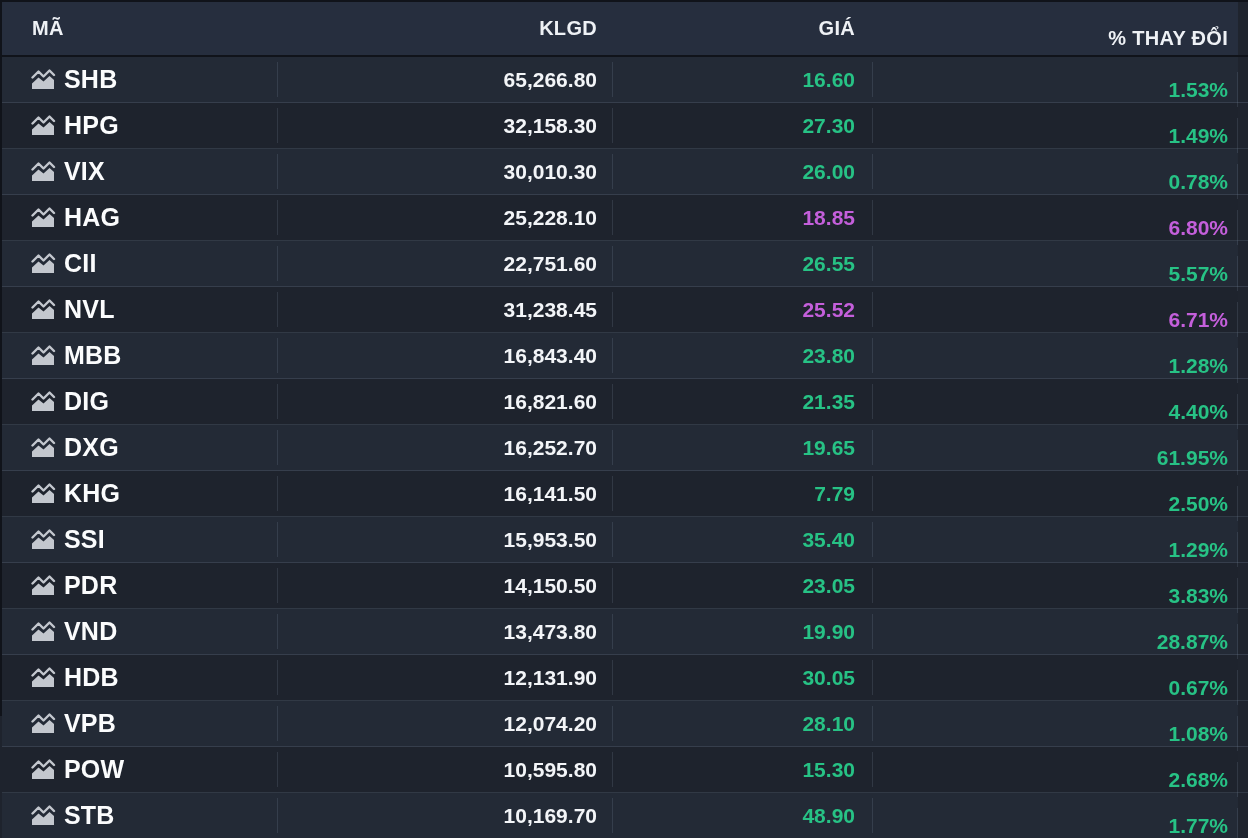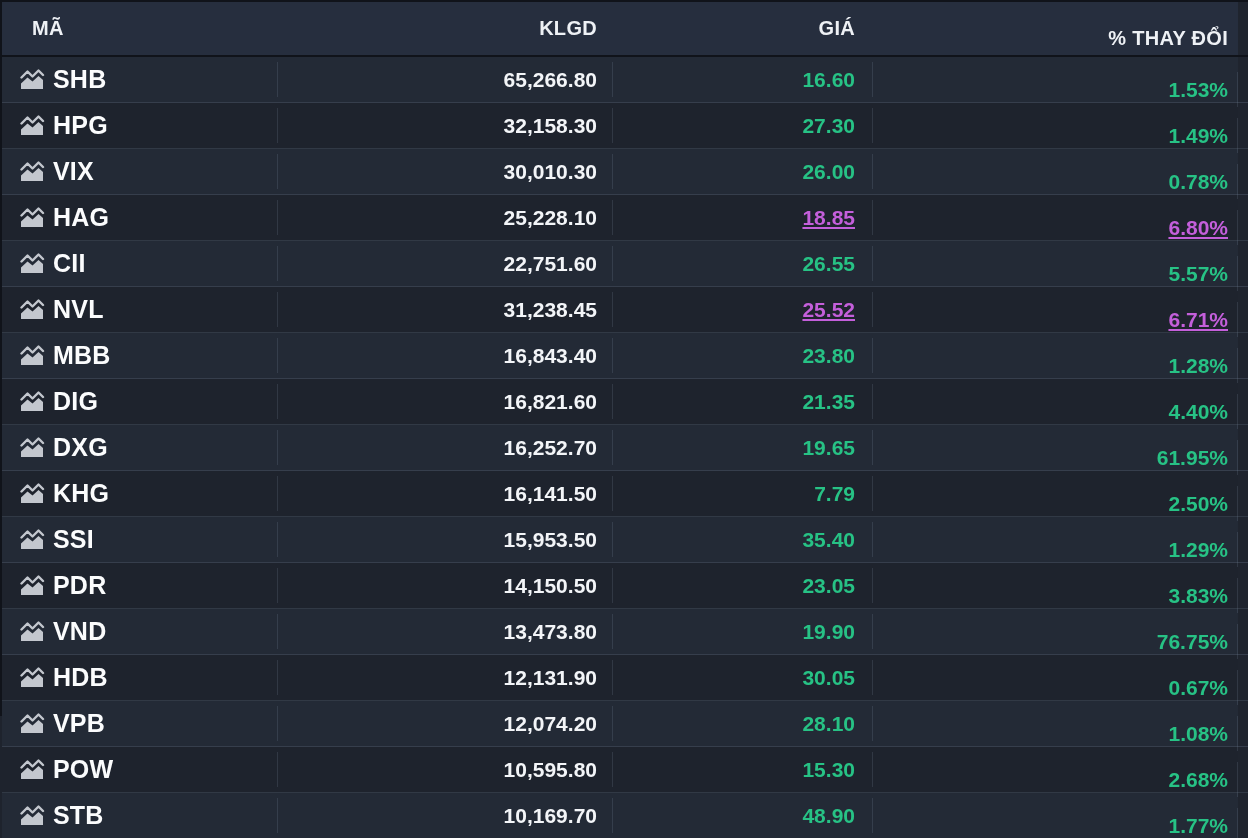--- a/index.html
+++ b/index.html
@@ -57,21 +57,21 @@
   }
   .cell:not(.c-gutter)::after {
     content: "";
     position: absolute;
     right: 0;
     top: 5px;
     bottom: 5px;
     width: 1px;
     background: rgba(151, 166, 192, 0.16);
   }
-  .c-ma   { padding-left: 17px; gap: 8px; }
+  .c-ma   { padding-left: 28px; gap: 8px; }
   .c-klgd { padding-right: 16px; }
   .c-gia  { padding-right: 18px; }
   .c-pct  { padding-right: 10px; margin-top: 20px; }
   .c-klgd, .c-gia, .c-pct { justify-content: flex-end; }
   .c-gutter { background: #1f242e; }
   .num {
     font-size: 21px;
     font-weight: bold;
     color: #f3f5f8;
     white-space: nowrap;
@@ -86,21 +86,21 @@
   .icon { display: inline-flex; align-items: center; }
   .ic-line {
     fill: none;
     stroke: var(--icon-color, #c3c7ce);
     stroke-width: 2.4;
     stroke-linejoin: round;
     stroke-linecap: round;
   }
   .ic-area { fill: var(--icon-color, #c3c7ce); }
   .t-up      { color: var(--up-color, #27c285); }
-  .t-ceiling { color: var(--ceiling-color, #c45fdb); text-decoration: underline; }
+  .t-ceiling { color: var(--ceiling-color, #c45fdb); }
 </style>
 </head>
 <body>
 
 <div class="board">
   <div class="header grid-cols">
     <div class="hcell c-ma">MÃ</div>
     <div class="hcell c-klgd">KLGD</div>
     <div class="hcell c-gia">GIÁ</div>
     <div class="hcell c-pct">% THAY ĐỔI</div>
@@ -304,21 +304,21 @@
       <span class="icon">
         <svg viewBox="0 0 26 21" width="26" height="21" aria-hidden="true">
           <polyline class="ic-line" points="2.5,8.5 8.5,2.5 13.5,7.5 19.5,1.5 24,6"></polyline>
           <path class="ic-area" d="M2 20 L2 14.5 L8.5 8.5 L13.5 12.5 L19.5 7 L24 11 L24 20 Z"></path>
         </svg>
       </span>
       <span class="ticker">VND</span>
     </div>
     <div class="cell c-klgd num">13,473.80</div>
     <div class="cell c-gia num t-up">19.90</div>
-    <div class="cell c-pct num t-up">76.75%</div>
+    <div class="cell c-pct num t-up">28.87%</div>
     <div class="cell c-gutter"></div>
   </div>
 
   <div class="row grid-cols dark">
     <div class="cell c-ma">
       <span class="icon">
         <svg viewBox="0 0 26 21" width="26" height="21" aria-hidden="true">
           <polyline class="ic-line" points="2.5,8.5 8.5,2.5 13.5,7.5 19.5,1.5 24,6"></polyline>
           <path class="ic-area" d="M2 20 L2 14.5 L8.5 8.5 L13.5 12.5 L19.5 7 L24 11 L24 20 Z"></path>
         </svg>

